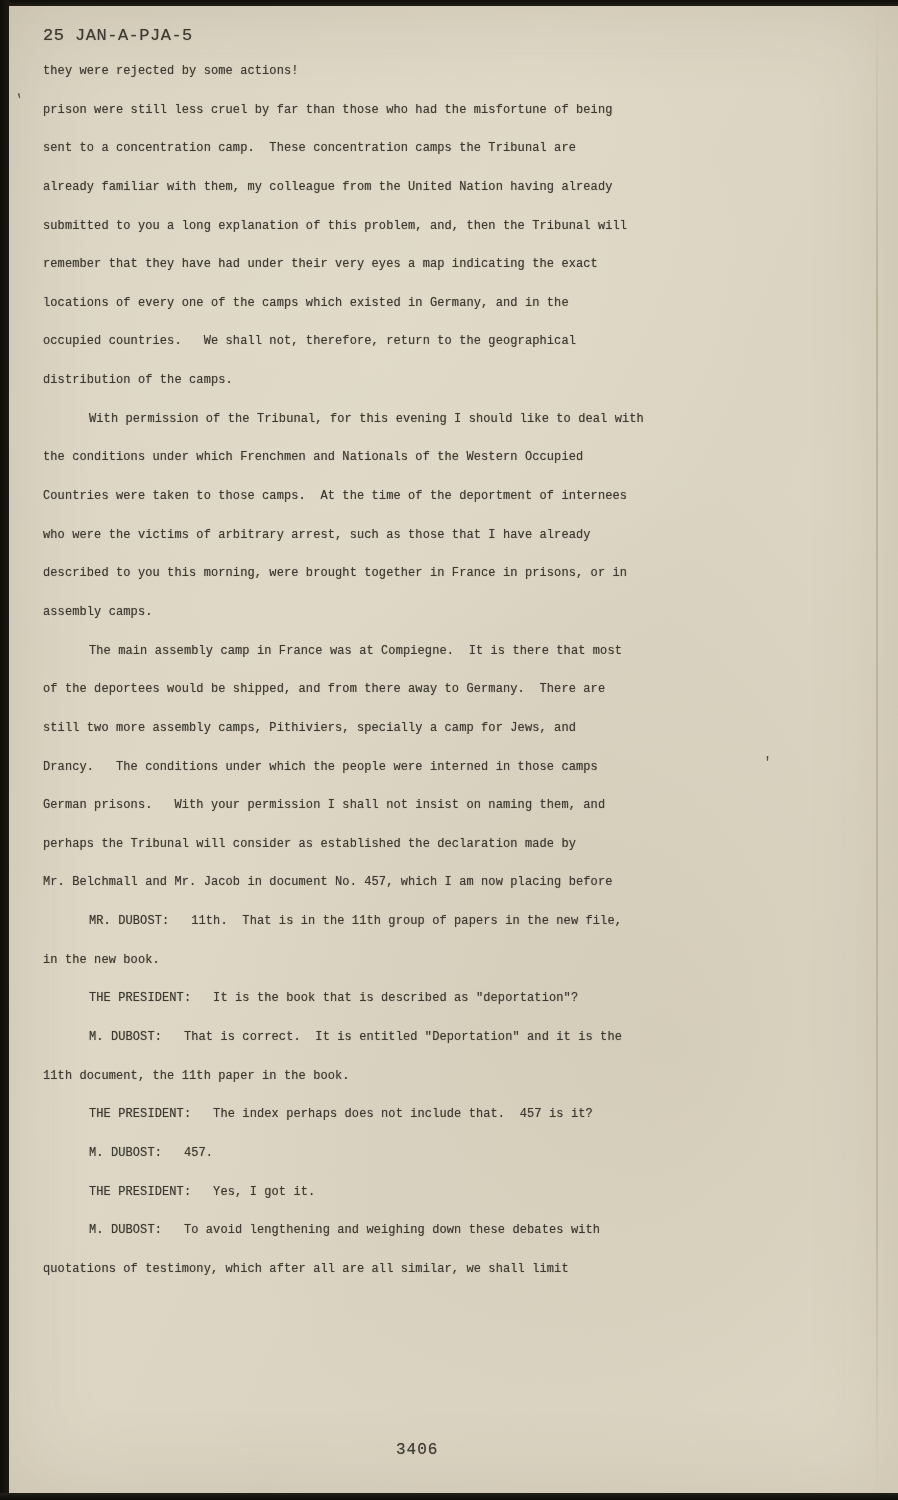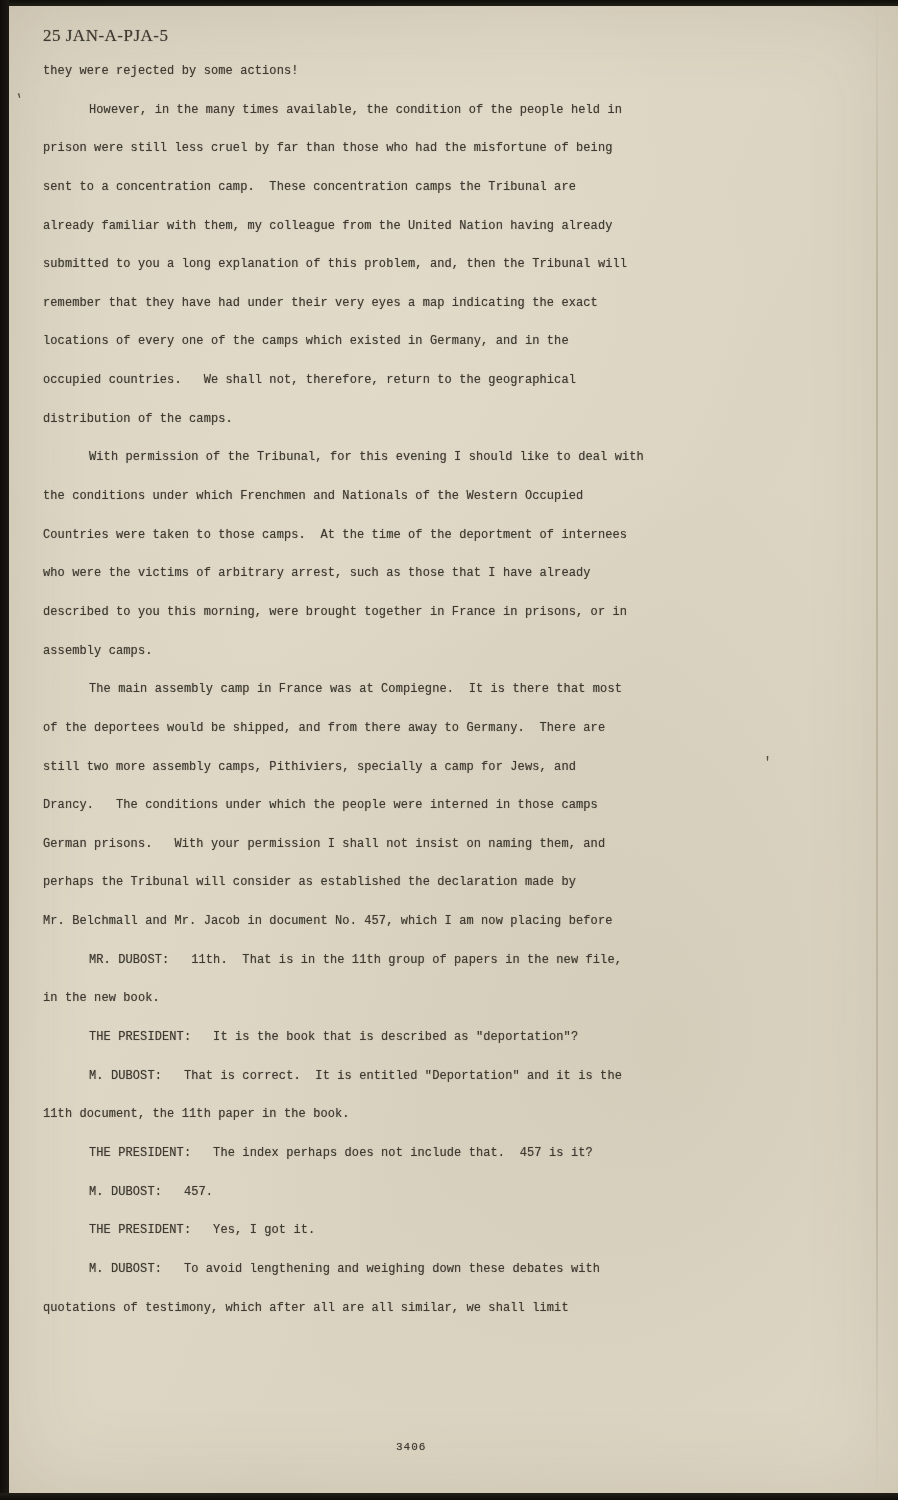--- a/index.html
+++ b/index.html
@@ -27,21 +27,20 @@
   .crease-right { position: absolute; top: 0; right: 20px; width: 2px; height: 100%; background: linear-gradient(to bottom, rgba(125,112,85,0.0), rgba(125,112,85,0.30) 20%, rgba(125,112,85,0.25) 80%, rgba(125,112,85,0.0)); }
 
   .doc-header {
     position: absolute;
     left: 43px;
     top: 26px;
     font-size: 17px;
     white-space: pre;
     letter-spacing: 0.5px;
     text-shadow: 0 0 1px rgba(60,55,45,0.55);
-    font-family: Liberation Serif, serif;
   }
   .doc-body {
     position: absolute;
     left: 43px;
     top: 60px;
     right: 30px;
   }
   .line {
     height: 38.65px;
     font-size: 12px;
@@ -49,21 +48,21 @@
     white-space: pre;
     letter-spacing: 0.1px;
     text-shadow: 0 0 1px rgba(62,58,50,0.55);
   }
   .line.indent { padding-left: 46px; }
 
   .page-number {
     position: absolute;
     left: 396px;
     top: 1441px;
-    font-size: 11px;
+    font-size: 16px;
     letter-spacing: 1px;
     text-shadow: 0 0 1px rgba(62,58,50,0.55);
   }
 
   .stray-mark {
     position: absolute;
     font-size: 15px;
     color: rgba(50,46,38,0.8);
   }
   .mark-1 { left: 16px;  top: 92px;  transform: rotate(-15deg); }
@@ -75,21 +74,20 @@
 <div class="page">
   <div class="edge-top"></div>
   <div class="edge-left"></div>
   <div class="edge-bottom"></div>
   <div class="crease-right"></div>
 
   <div class="doc-header">25 JAN-A-PJA-5</div>
 
   <div class="doc-body">
       <div class="line">they were rejected by some actions!</div>
-      <div class="line indent">However, in the many times available, the condition of the people held in</div>
       <div class="line">prison were still less cruel by far than those who had the misfortune of being</div>
       <div class="line">sent to a concentration camp.  These concentration camps the Tribunal are</div>
       <div class="line">already familiar with them, my colleague from the United Nation having already</div>
       <div class="line">submitted to you a long explanation of this problem, and, then the Tribunal will</div>
       <div class="line">remember that they have had under their very eyes a map indicating the exact</div>
       <div class="line">locations of every one of the camps which existed in Germany, and in the</div>
       <div class="line">occupied countries.   We shall not, therefore, return to the geographical</div>
       <div class="line">distribution of the camps.</div>
       <div class="line indent">With permission of the Tribunal, for this evening I should like to deal with</div>
       <div class="line">the conditions under which Frenchmen and Nationals of the Western Occupied</div>

